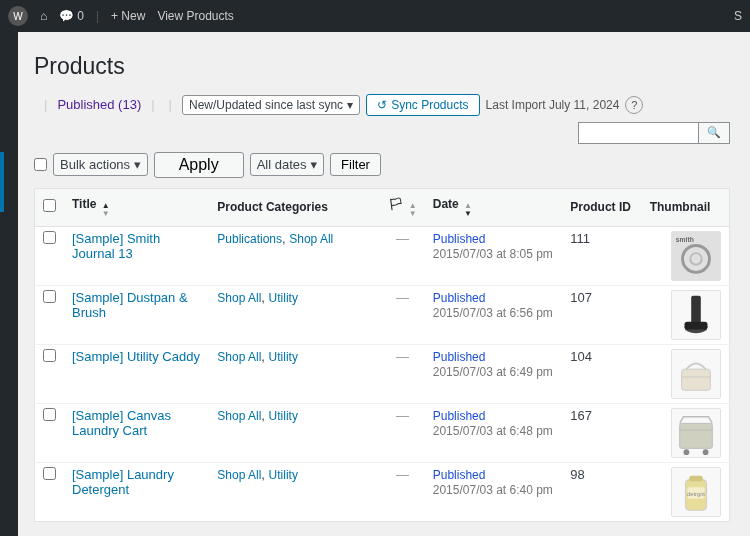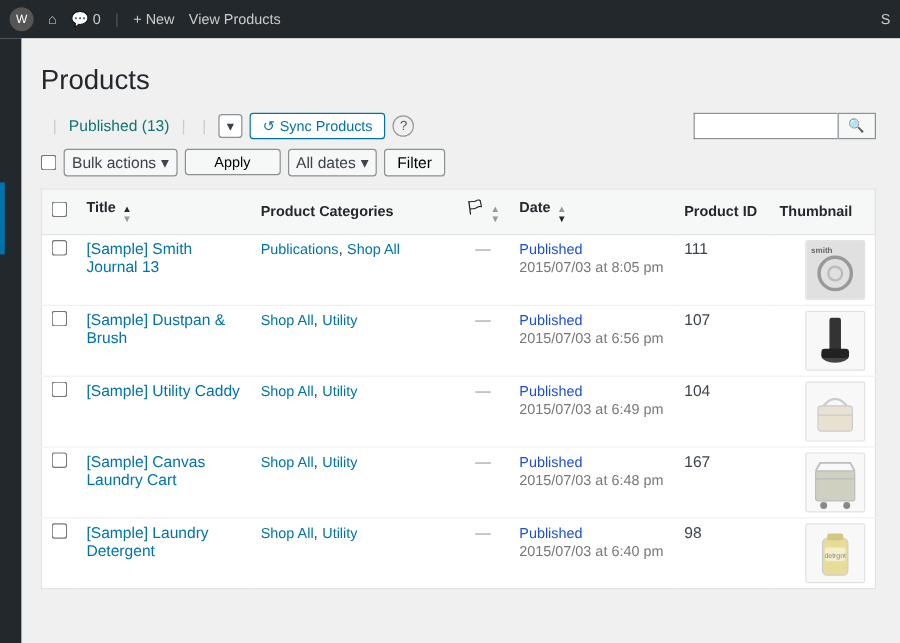--- a/index.html
+++ b/index.html
@@ -59,21 +59,21 @@
 
     
     .filter-bar {
       display: flex;
       align-items: center;
       flex-wrap: wrap;
       gap: 6px;
       margin-bottom: 8px;
       font-size: 13px;
     }
-    .filter-bar a { color: #0f766e; text-decoration: none; }
+    .filter-bar a { color: #4c1d95; text-decoration: none; }
     .filter-bar .pipe { color: #ccc; margin: 0 4px; }
 
     .sync-dropdown {
       display: flex;
       align-items: center;
       border: 1px solid #8c8f94;
       background: #fff;
       border-radius: 3px;
       font-size: 12px;
       padding: 2px 6px;
@@ -132,21 +132,21 @@
       font-size: 13px;
       border-radius: 3px;
       cursor: pointer;
       display: flex; align-items: center; gap: 4px;
     }
     .apply-btn {
       background: #f6f7f7;
       border: 1px solid #8c8f94;
       padding: 3px 24px;
       border-radius: 3px;
-      font-size: 12px;
+      font-size: 16px;
       cursor: pointer;
     }
     .filter-btn {
       background: #f6f7f7;
       border: 1px solid #8c8f94;
       padding: 3px 10px;
       border-radius: 3px;
       font-size: 13px;
       cursor: pointer;
     }
@@ -242,28 +242,30 @@
     <h1 class="page-title">Products</h1>
 
     <div class="filter-bar">
       <a href="#"></a>
       <span class="pipe">|</span>
       <a href="#">Published (13)</a>
       <span class="pipe">|</span>
       <span class="pipe">|</span>
 
       <div class="sync-dropdown">
+        <span>New/Updated since last sync</span>
         <span>▾</span>
       </div>
 
       <button class="sync-btn">
         <span>↺</span>
         <span>Sync Products</span>
       </button>
 
+      <span class="last-import">Last Import July 11, 2024</span>
 
       <div class="help-icon">
         <span>?</span>
       </div>
 
       <div class="search-box">
         <input class="search-input" type="text" placeholder="" style="">
         <button class="search-submit">🔍</button>
       </div>
     </div>

